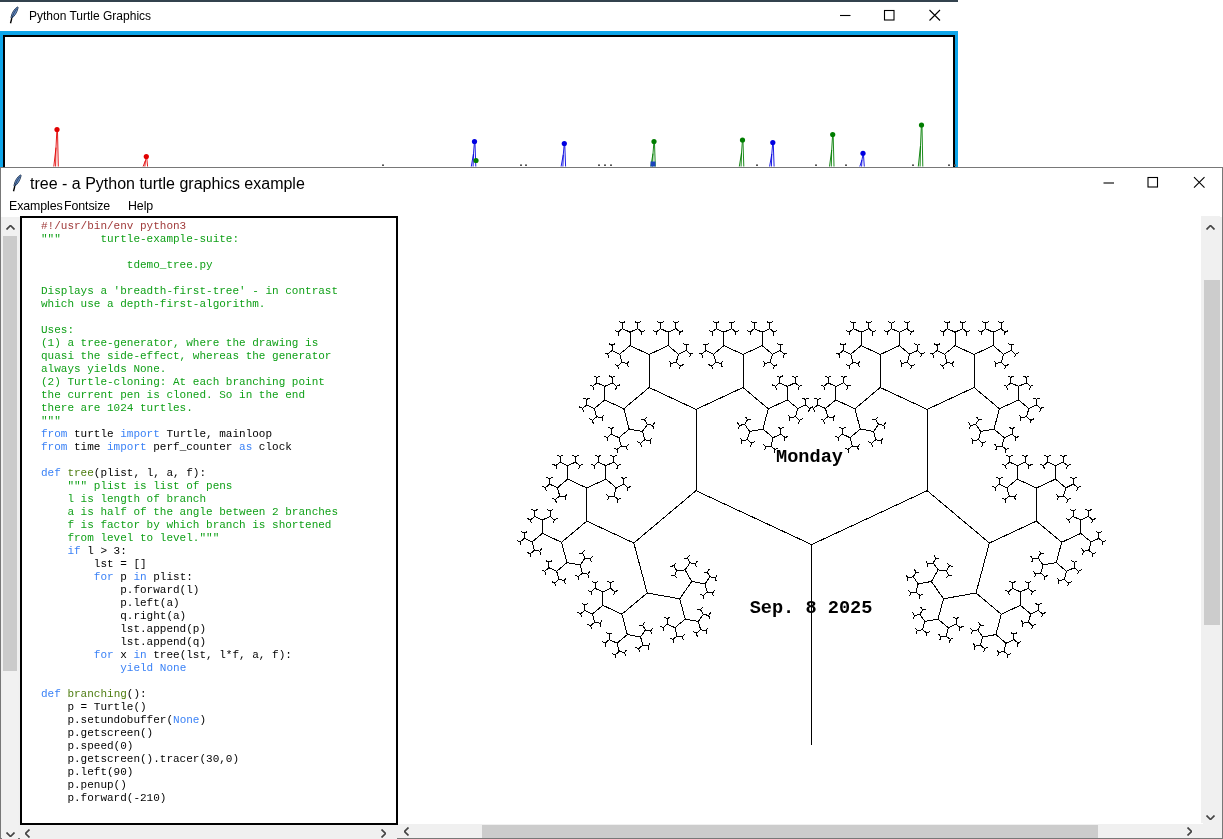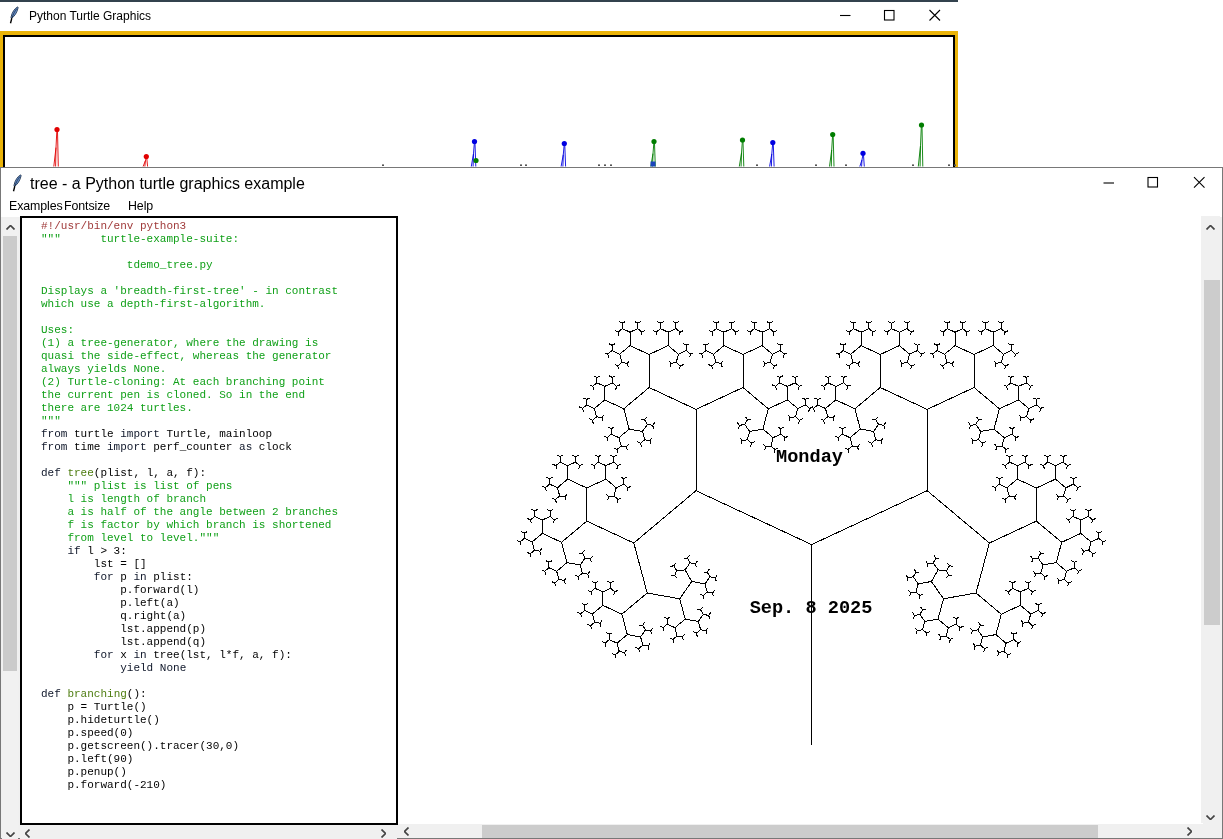--- a/index.html
+++ b/index.html
@@ -1,25 +1,25 @@
 <!DOCTYPE html>
 <html><head><meta charset="utf-8"><style>
 * { margin:0; padding:0; box-sizing:border-box; }
 body { width:1223px; height:839px; background:#ffffff; position:relative; overflow:hidden;
        font-family:"Liberation Sans",sans-serif; }
 .abs { position:absolute; }
-.k { color:#0f172a; }
+.k { color:#3b82f6; }
 .s { color:#10a018; }
 .c { color:#a03a3a; }
 .d { color:#4d7c0f; }
 .cl { height:13px; white-space:pre; }
 </style></head>
 <body>
 
-<div class="abs" style="left:0;top:0;width:958px;height:167px;background:#eab308;">
+<div class="abs" style="left:0;top:0;width:958px;height:167px;background:#0ea5e9;">
   <div class="abs" style="left:0;top:0;width:958px;height:2px;background:#33424e;"></div>
   <div class="abs" style="left:0;top:2px;width:958px;height:29px;background:#ffffff;"></div>
   <svg style="position:absolute;left:6px;top:6px" width="16.0" height="18.0" viewBox="0 0 16 18">
 <path d="M11.6 0.9 C8.7 2.4 6.0 6.3 5.1 10.9 C4.9 11.9 5.0 12.6 5.5 12.3 C8.6 10.4 10.8 6.7 11.9 2.6 C12.2 1.5 12.1 0.9 11.6 0.9 Z" fill="#6a95d6" stroke="#22364e" stroke-width="0.9"></path>
 <path d="M10.8 2.6 C9.0 4.9 7.2 8.3 6.1 11.6" fill="none" stroke="#16273c" stroke-width="0.8"></path>
 
 <path d="M5.8 12.2 C5.4 14.0 5.0 15.5 4.5 17.3" fill="none" stroke="#000" stroke-width="1.4"></path>
 </svg>
   <div class="abs" style="left:29px;top:8.5px;font-size:12px;color:#000;">Python Turtle Graphics</div>
   <svg style="position:absolute;left:0;top:0" width="1223" height="200" viewBox="0 0 1223 200">
@@ -131,21 +131,22 @@
 <div class="cl">            p.forward(l)</div>
 <div class="cl">            p.left(a)</div>
 <div class="cl">            q.right(a)</div>
 <div class="cl">            lst.append(p)</div>
 <div class="cl">            lst.append(q)</div>
 <div class="cl">        <span class="k">for</span> x <span class="k">in</span> tree(lst, l*f, a, f):</div>
 <div class="cl">            <span class="k">yield</span> <span class="k">None</span></div>
 <div class="cl">&nbsp;</div>
 <div class="cl"><span class="k">def</span> <span class="d">branching</span>():</div>
 <div class="cl">    p = Turtle()</div>
-<div class="cl">    p.hideturtle()</div>
+<div class="cl">    p.setundobuffer(<span class="k">None</span>)</div>
+<div class="cl">    p.getscreen()</div>
 <div class="cl">    p.speed(0)</div>
 <div class="cl">    p.getscreen().tracer(30,0)</div>
 <div class="cl">    p.left(90)</div>
 <div class="cl">    p.penup()</div>
 <div class="cl">    p.forward(-210)</div>
 </div>
 
 <div class="abs" style="left:20px;top:826px;width:377px;height:13px;background:#f0f0f0;"></div>
 <svg style="position:absolute;left:24.5px;top:828.5px" width="5" height="9" viewBox="0 0 5 9">
     <path d="M4.5 0.5L0.5 4.5L4.5 8.5" fill="none" stroke="#444444" stroke-width="1.7"></path>

